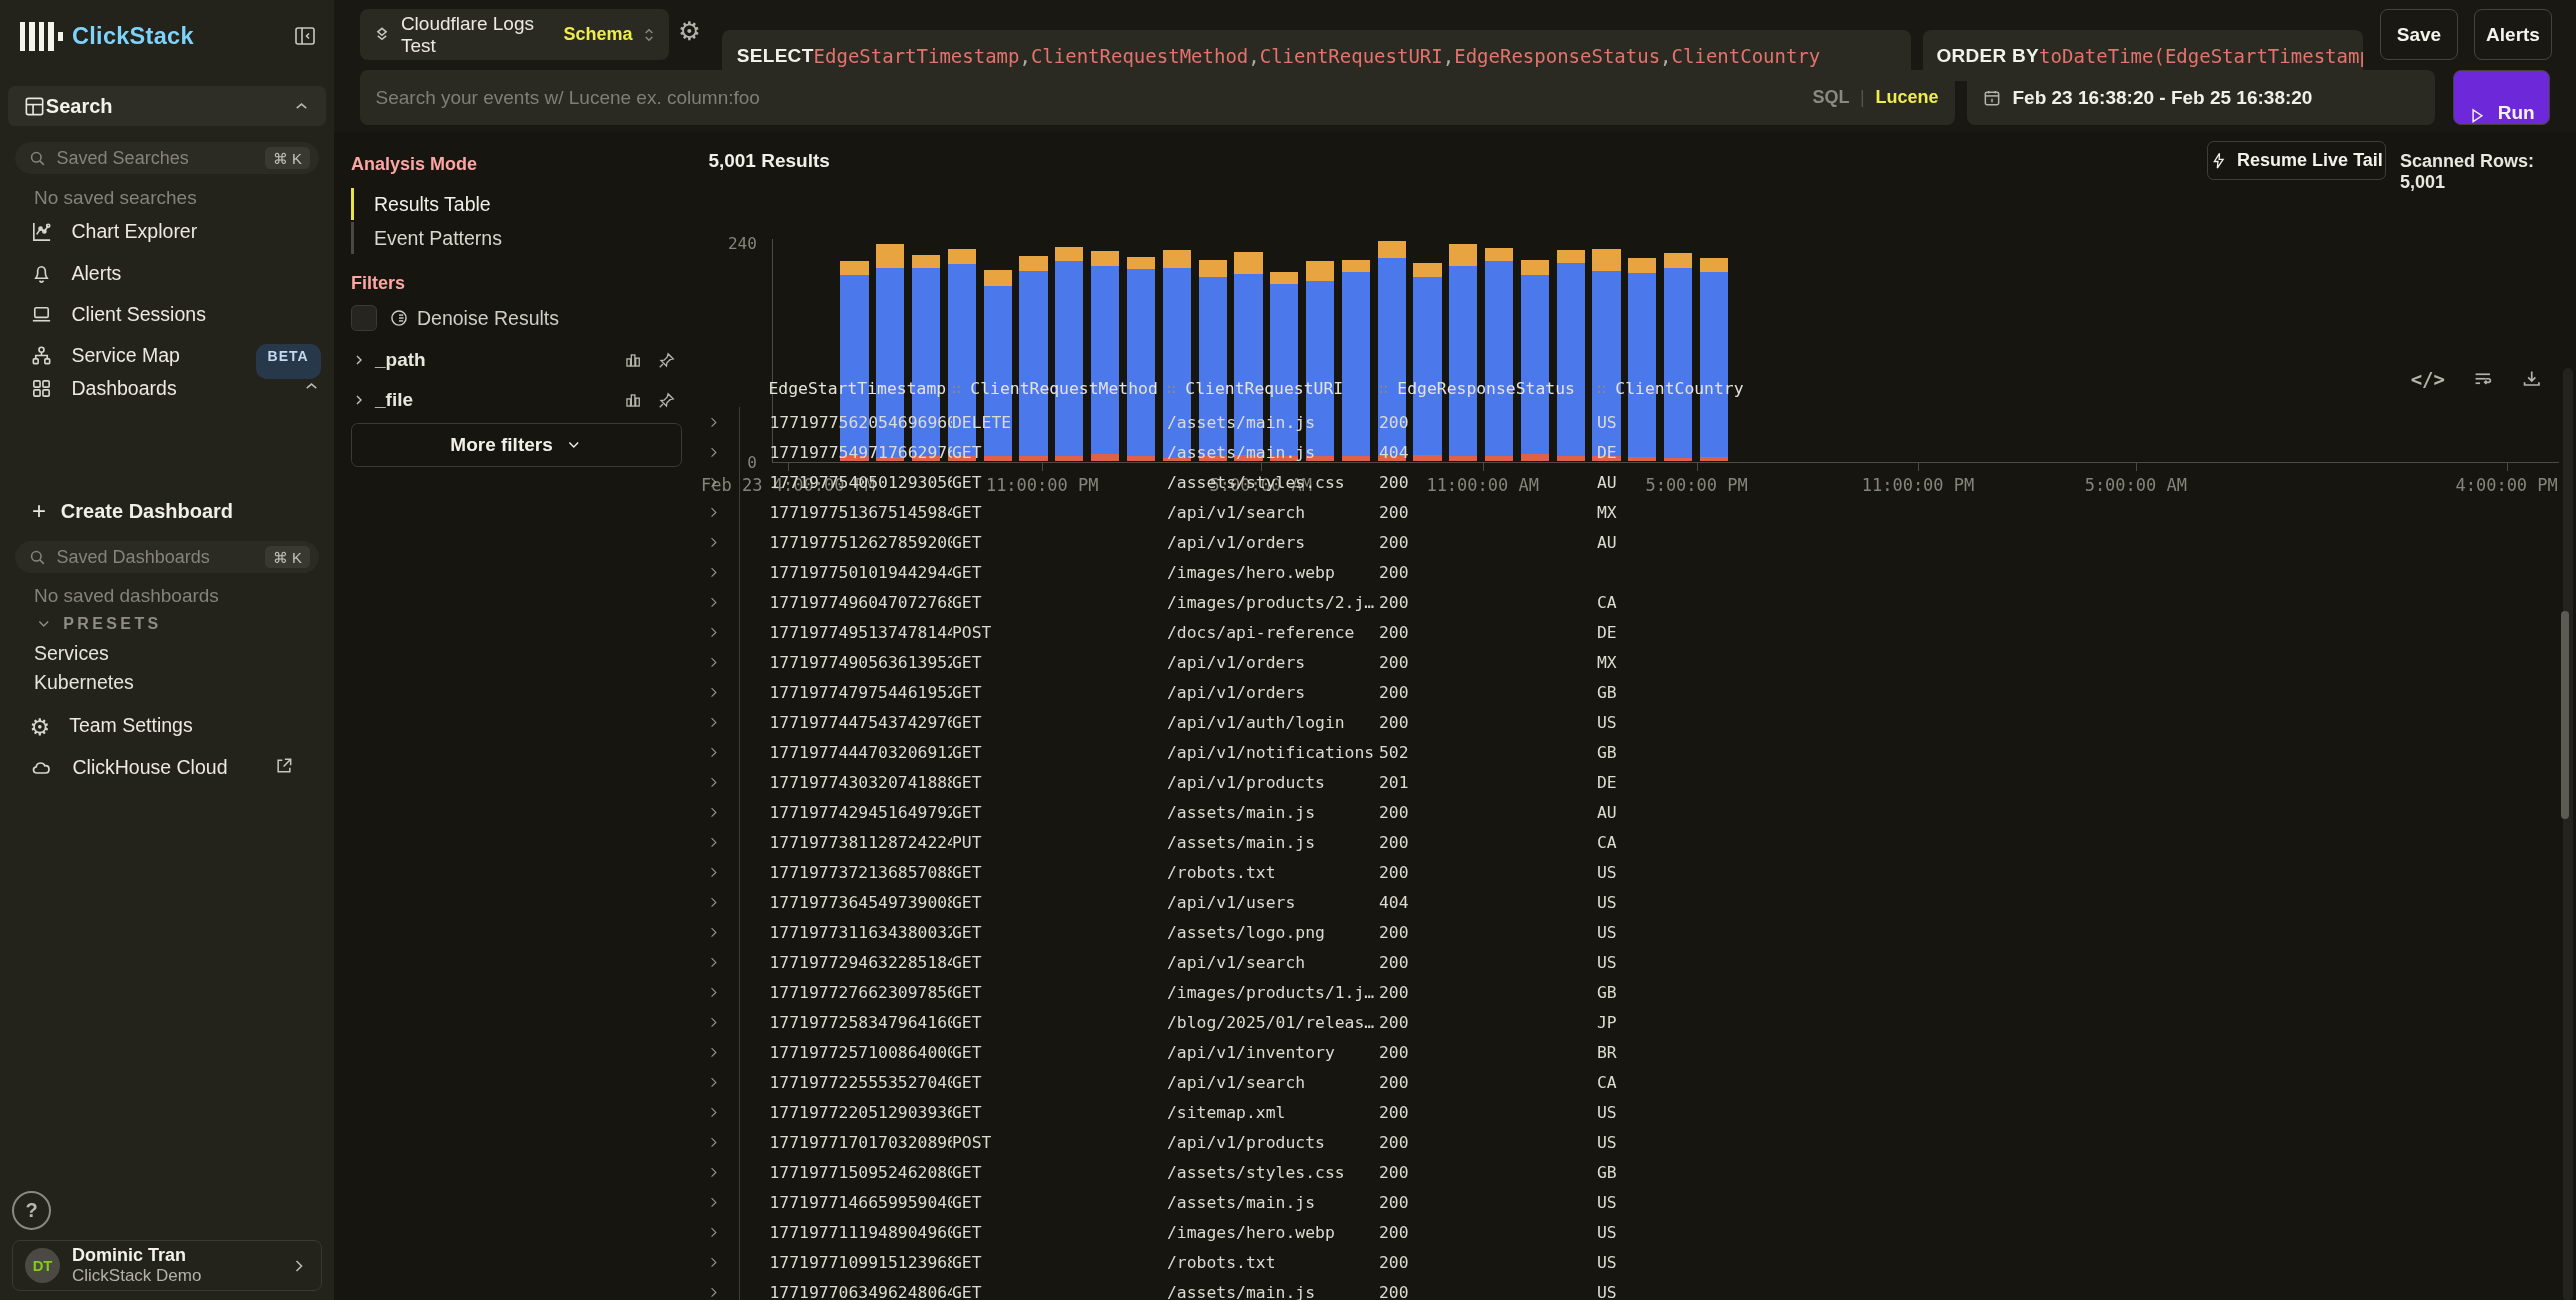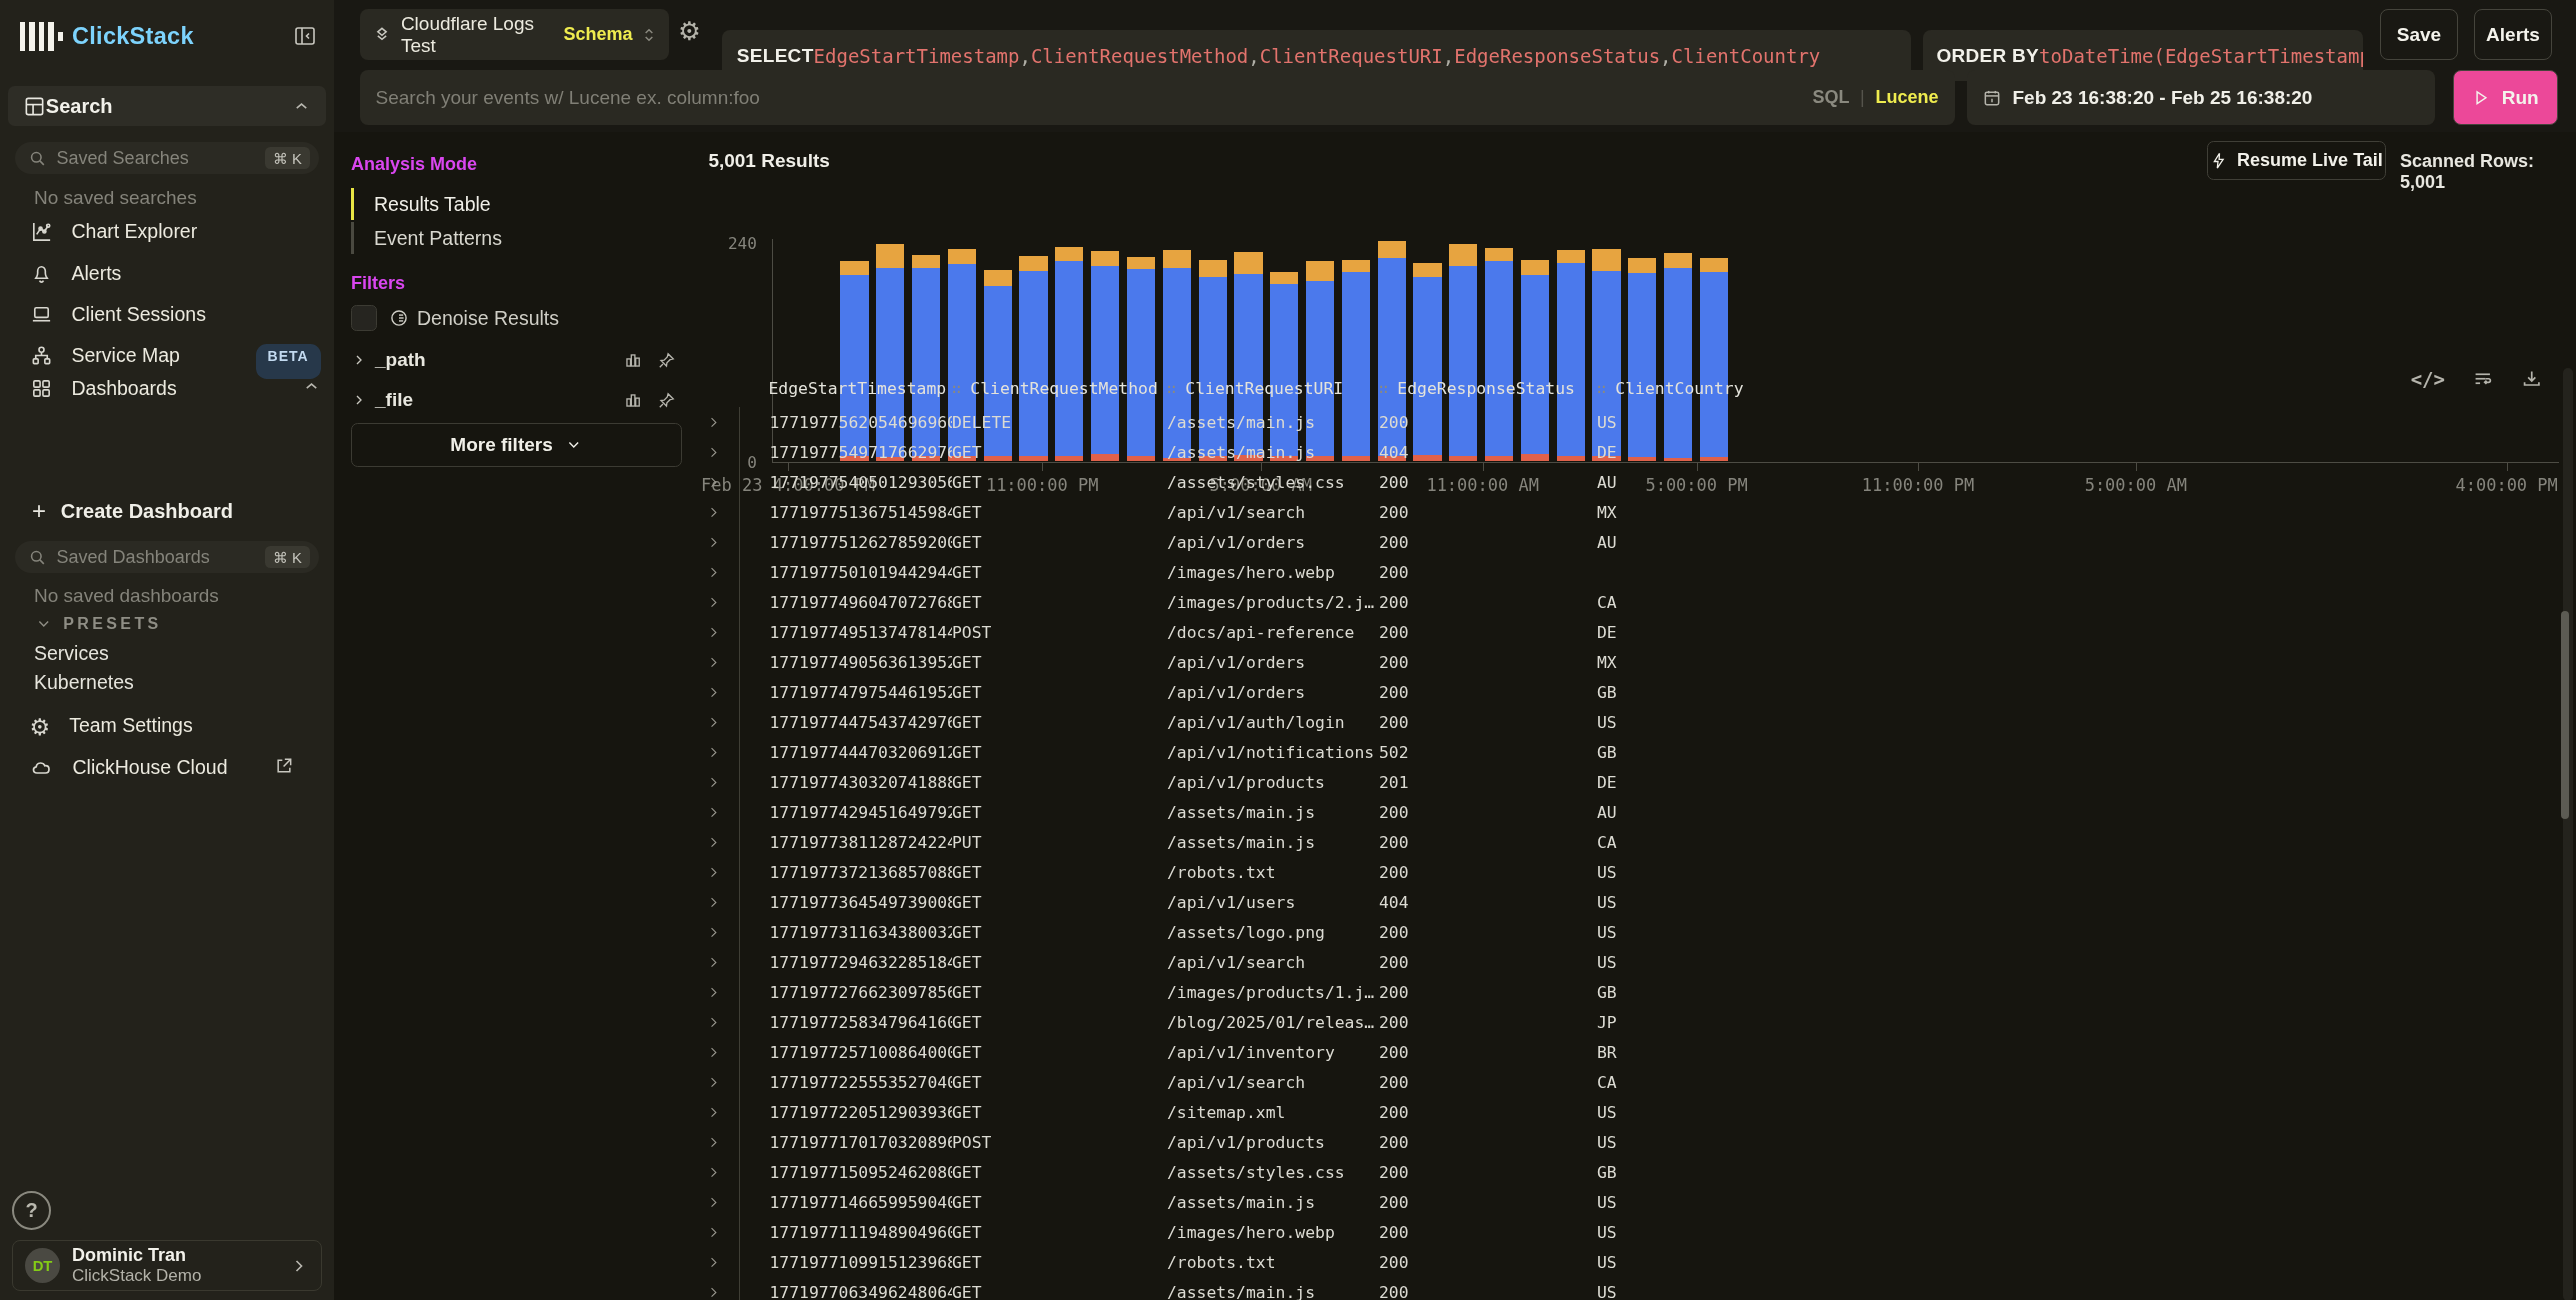--- a/index.html
+++ b/index.html
@@ -66,25 +66,25 @@
   .btn-save{left:2046px;width:78px;}
   .btn-alerts{left:2140px;width:78px;}
   .search-box{left:25.5px;top:70px;width:1595px;height:55px;padding:0 16px;}
   .search-ph{font-size:19px;color:#807f76;}
   .lang-toggle{margin-left:auto;display:flex;align-items:center;gap:10.7px;font-size:18px;font-weight:600;}
   .lang-sql{color:#8a897f;}
   .lang-div{color:#55544c;font-weight:400;}
   .lang-lucene{color:#efec4f;}
   .date-box{left:1633px;top:70px;width:468px;height:55px;padding:0 14.8px;}
   .date-text{font-size:19px;font-weight:600;color:#f0efe8;margin-left:10.7px;}
-  .btn-run{left:2119px;top:70px;width:105px;height:55px;gap:12px;background:#ec4899;}
+  .btn-run{left:2119px;top:70px;width:97px;height:55px;gap:12px;background:#6d28d9;align-items:flex-end;}
 
   
   #fpanel{position:absolute;left:334px;top:132px;width:361px;bottom:0;background:#16150f;}
-  .sect-label{position:absolute;left:17px;font-size:18px;font-weight:700;color:#d946ef;}
+  .sect-label{position:absolute;left:17px;font-size:18px;font-weight:700;color:#fca5a5;}
   .mode-item{position:absolute;left:17px;right:13.4px;height:32px;display:flex;align-items:center;
     border-left:3.4px solid #4a4940;padding-left:20px;font-size:19.5px;color:#d8d7cf;}
   .mode-item.active{border-left-color:#e9e544;color:#f0efe8;}
   .denoise-row{position:absolute;left:17px;display:flex;align-items:center;gap:12px;}
   .checkbox{width:24px;height:24px;background:#262520;border:1.3px solid #3c3b33;border-radius:5.4px;}
   .denoise-lbl{font-size:19.5px;color:#cfcec6;display:flex;align-items:center;gap:8px;}
   .field-row{position:absolute;left:17px;right:19px;height:32px;display:flex;align-items:center;color:#e8e7df;}
   .field-row .fname{font-size:19px;font-weight:600;margin-left:8px;}
   .field-icons{margin-left:auto;display:flex;gap:14.8px;color:#b5b4ac;}
   .more-filters{position:absolute;left:17px;right:13.4px;top:291px;height:42px;border:1.3px solid #3c3b33;border-radius:6.7px;

